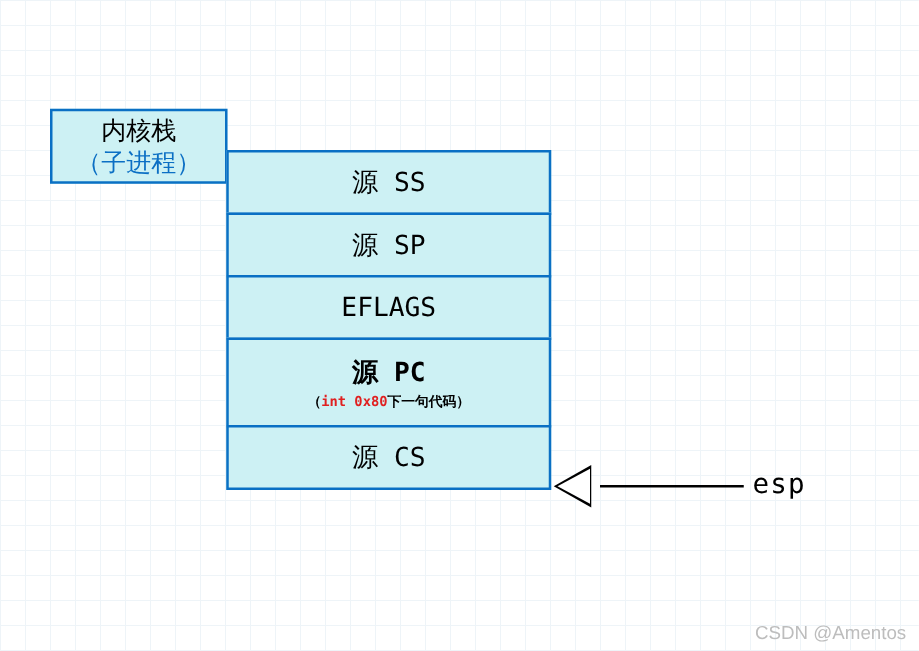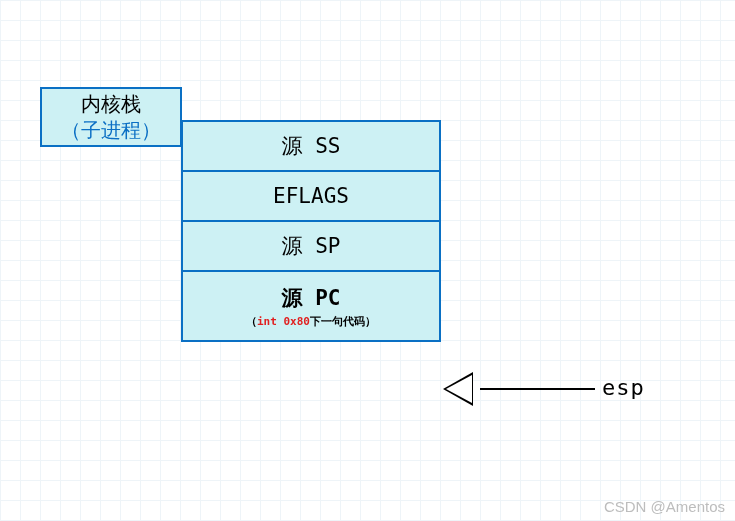--- a/index.html
+++ b/index.html
@@ -103,28 +103,31 @@
 <div class="header-box">
   <div>内核栈</div>
   <div class="subtitle">（子进程）</div>
 </div>
 
 <div class="stack">
   <div class="cell single">
     <div>源 SS</div>
   </div>
   <div class="cell single">
-    <div>EFLAGS</div>
+    <div>源 SP</div>
   </div>
   <div class="cell single">
-    <div>源 SP</div>
+    <div>EFLAGS</div>
   </div>
   <div class="cell double">
     <div>源 PC</div>
     <div class="sub"><span>（</span><span class="red">int 0x80</span><span>下一句代码）</span></div>
+  </div>
+  <div class="cell single">
+    <div>源 CS</div>
   </div>
 </div>
 
 <div class="pointer-tri"></div>
 <div class="pointer-line"></div>
 <div class="pointer-label">esp</div>
 
 <div class="watermark">CSDN @Amentos</div>
 
 </body></html>

